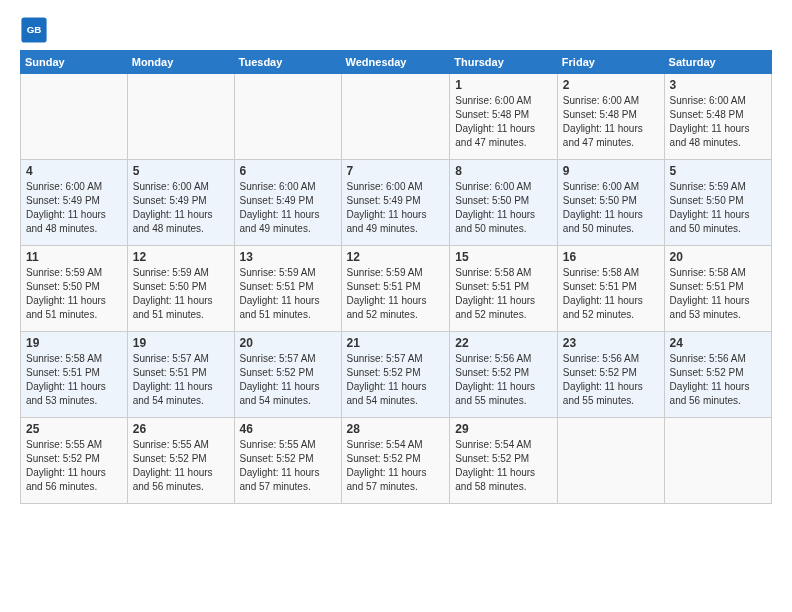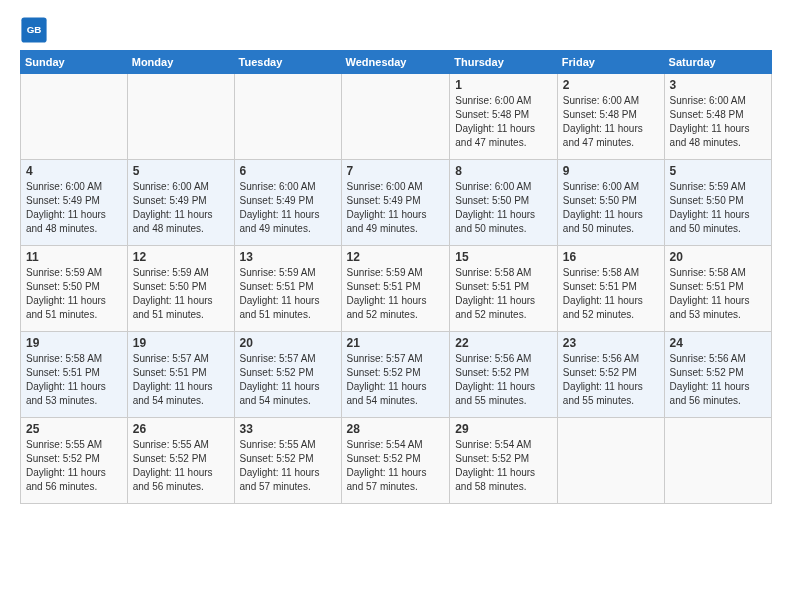--- a/index.html
+++ b/index.html
@@ -310,21 +310,21 @@
 and 56 minutes.</div>
         </td>
         <td>
           <span class="day-num">26</span>
           <div class="day-detail" style="white-space: pre-line;">Sunrise: 5:55 AM
 Sunset: 5:52 PM
 Daylight: 11 hours
 and 56 minutes.</div>
         </td>
         <td>
-          <span class="day-num">33</span>
+          <span class="day-num">46</span>
           <div class="day-detail" style="white-space: pre-line;">Sunrise: 5:55 AM
 Sunset: 5:52 PM
 Daylight: 11 hours
 and 57 minutes.</div>
         </td>
         <td>
           <span class="day-num">28</span>
           <div class="day-detail" style="white-space: pre-line;">Sunrise: 5:54 AM
 Sunset: 5:52 PM
 Daylight: 11 hours

